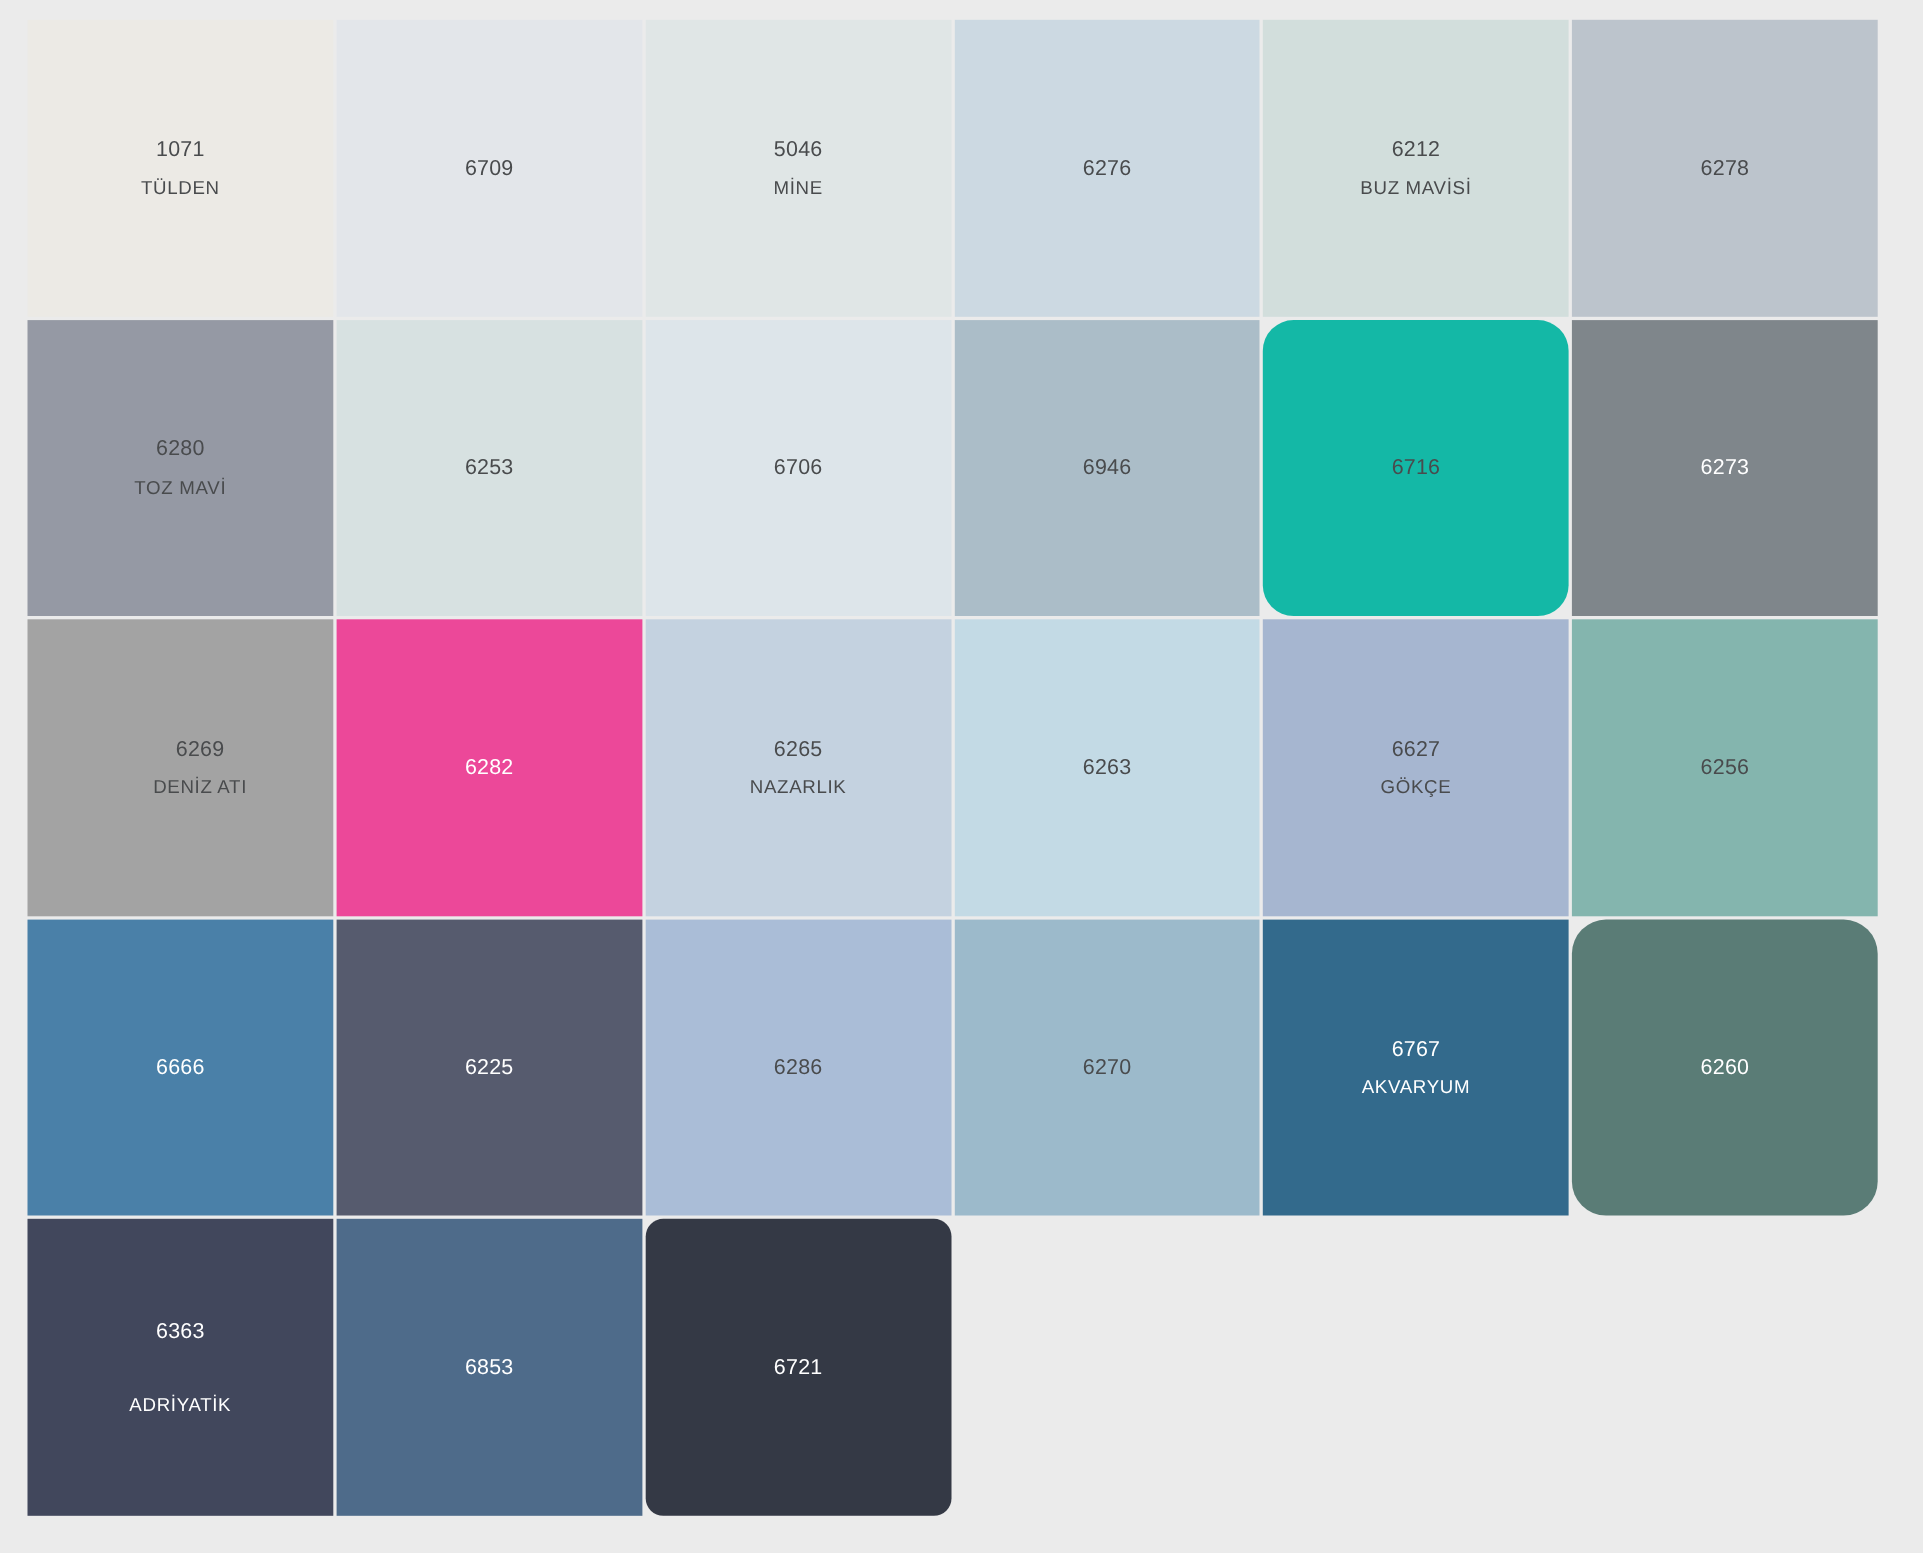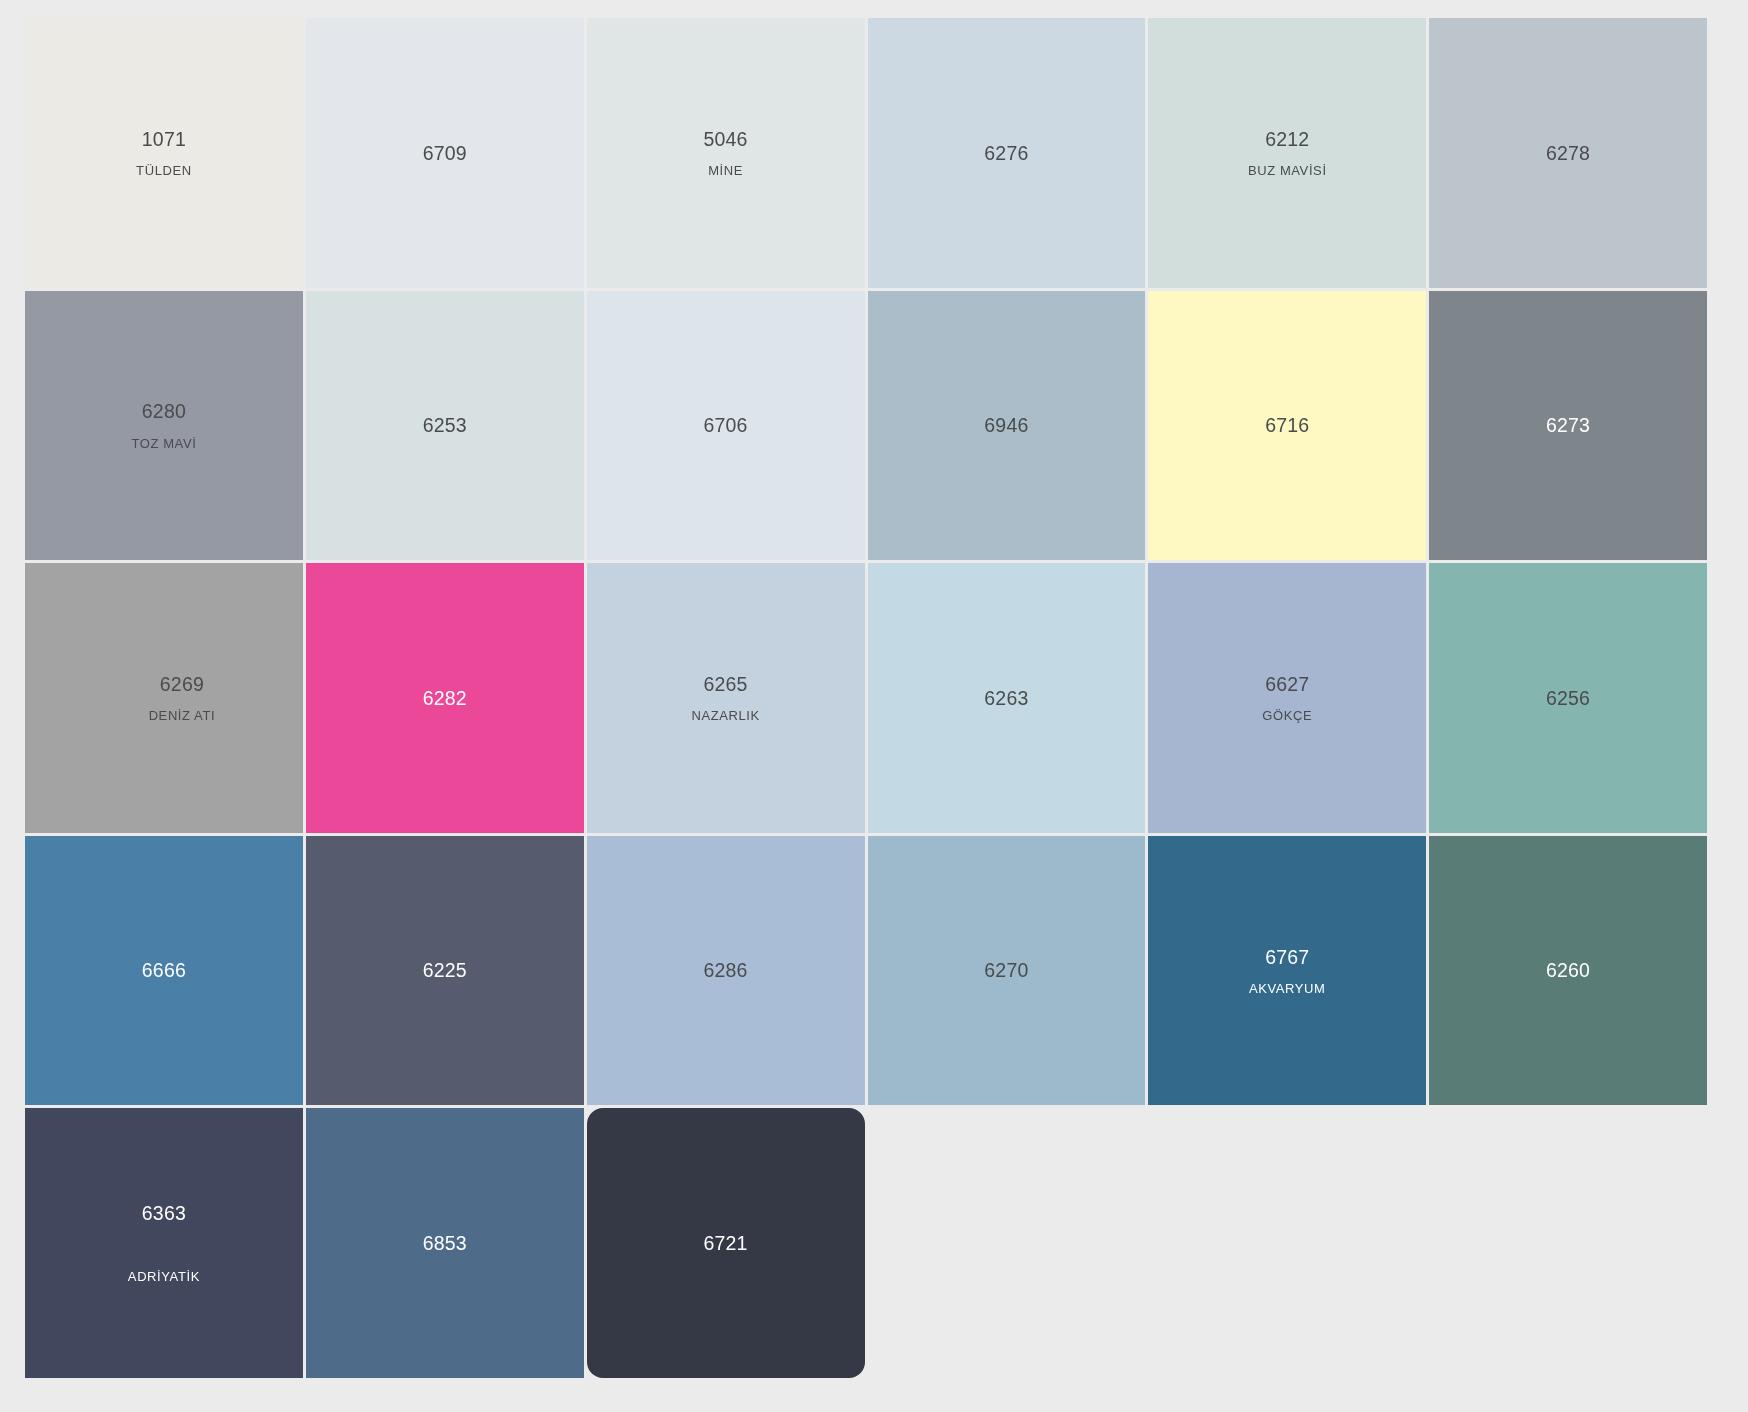--- a/index.html
+++ b/index.html
@@ -32,21 +32,21 @@
     line-height: 1.45;
     user-select: none;
   }
   .swatch.empty { background: transparent; }
   .swatch .code {
     font-size: 19.5px;
     letter-spacing: 0.2px;
     white-space: nowrap;
   }
   .swatch .name {
-    font-size: 13px;
+    font-size: 17px;
     letter-spacing: 0.6px;
     white-space: nowrap;
     margin-top: 9px;
   }
   .swatch.dark-text .code, .swatch.dark-text .name { color: #494b4d; }
   .swatch.light-text .code, .swatch.light-text .name { color: #ffffff; }
   
 </style>
 </head>
 <body>
@@ -79,21 +79,21 @@
     </div>
     <div class="swatch dark-text" style="background: rgb(215, 225, 225);">
       <span class="code">6253</span>
     </div>
     <div class="swatch dark-text" style="background: rgb(221, 229, 234);">
       <span class="code">6706</span>
     </div>
     <div class="swatch dark-text" style="background: rgb(171, 189, 200);">
       <span class="code">6946</span>
     </div>
-    <div class="swatch dark-text" style="background: #fef9c3;">
+    <div class="swatch dark-text" style="background: #14b8a6; border-radius: 28px;">
       <span class="code">6716</span>
     </div>
     <div class="swatch light-text" style="background: rgb(127, 134, 139);">
       <span class="code">6273</span>
     </div>
     <div class="swatch dark-text" style="background: #a3a3a3; padding-left: 36px;">
       <span class="code">6269</span>
       <span class="name">DENİZ ATI</span>
     </div>
     <div class="swatch light-text" style="background: #ec4899;">
@@ -122,21 +122,21 @@
     <div class="swatch dark-text" style="background: rgb(170, 189, 215);">
       <span class="code">6286</span>
     </div>
     <div class="swatch dark-text" style="background: rgb(156, 186, 203);">
       <span class="code">6270</span>
     </div>
     <div class="swatch light-text" style="background: rgb(51, 106, 140);">
       <span class="code">6767</span>
       <span class="name">AKVARYUM</span>
     </div>
-    <div class="swatch light-text" style="background: rgb(90, 124, 118);">
+    <div class="swatch light-text" style="background: rgb(90, 124, 118); border-radius: 31px;">
       <span class="code">6260</span>
     </div>
     <div class="swatch light-text" style="background: rgb(65, 71, 92); gap: 32px;">
       <span class="code">6363</span>
       <span class="name">ADRİYATİK</span>
     </div>
     <div class="swatch light-text" style="background: rgb(78, 107, 138);">
       <span class="code">6853</span>
     </div>
     <div class="swatch light-text" style="background: rgb(52, 57, 69); border-radius: 16px;">

